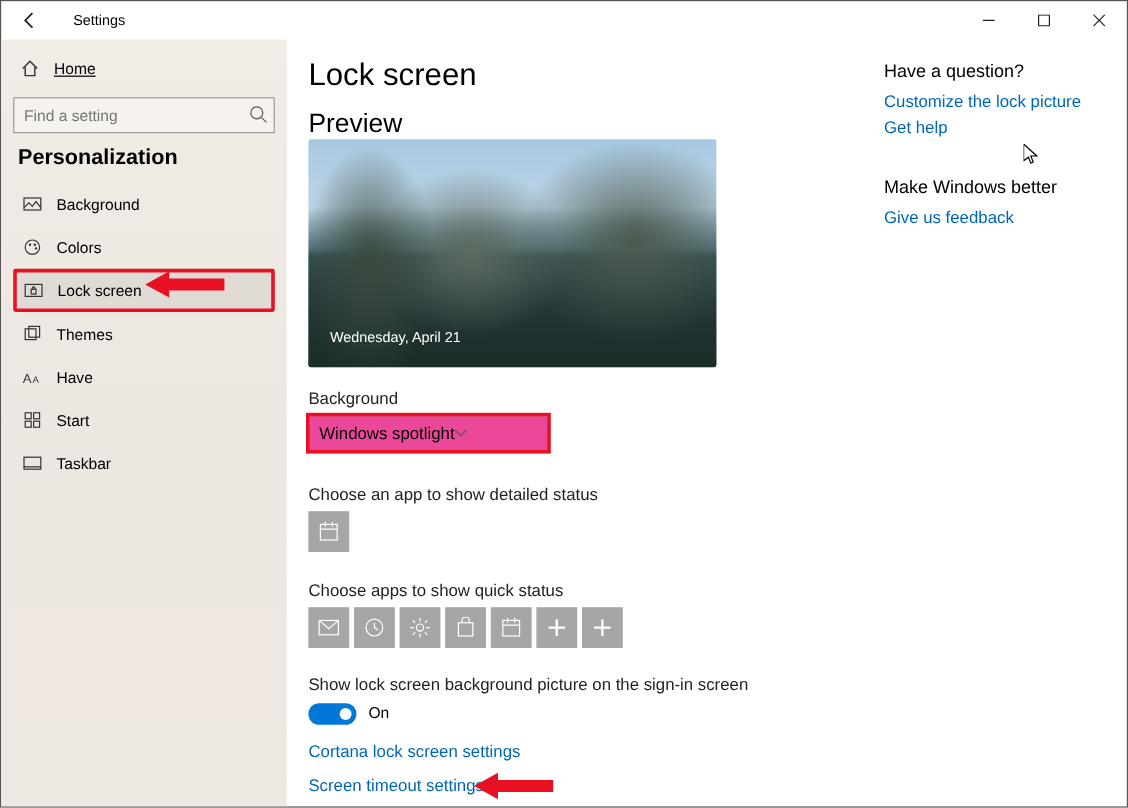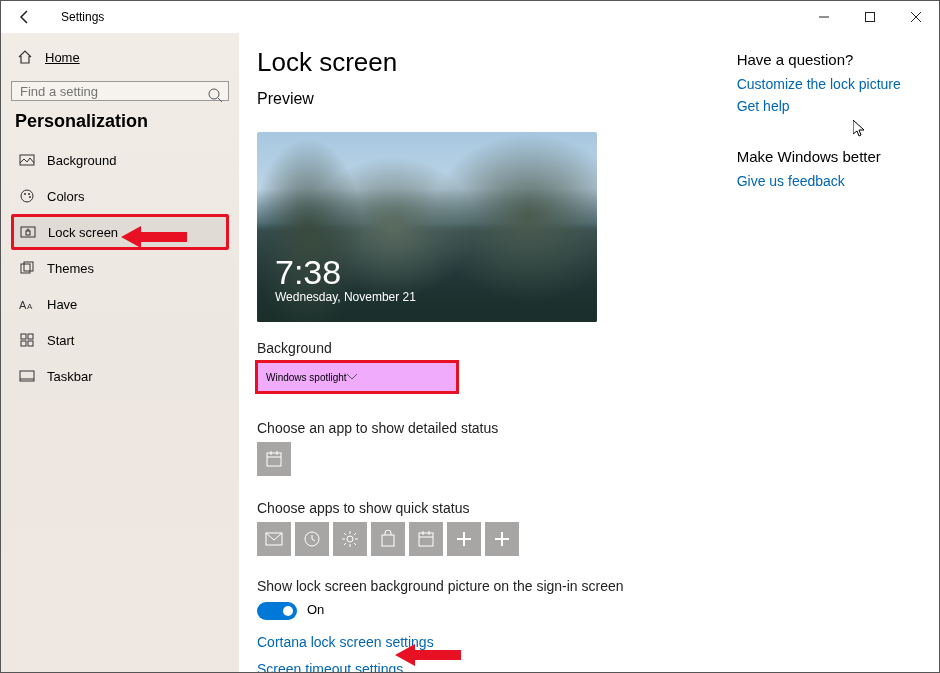--- a/index.html
+++ b/index.html
@@ -7,43 +7,43 @@
 .titlebar { height:32px; display:flex; align-items:center; padding-left:8px;gap:12px; }
 .titlebar .back { width:32px; height:32px; display:flex; align-items:center; justify-content:center; cursor:pointer; }
 .titlebar .title { font-size:12px; margin-left:8px; }
 .win-controls { position:absolute; top:0; right:0; display:flex; }
 .win-controls div { width:46px; height:32px; display:flex; align-items:center; justify-content:center; font-family:Arial; font-size:11px; cursor:pointer; }
 .container { display:flex; height:calc(100% - 32px); }
 .sidebar { width:238px; background:linear-gradient(#f1ece6,#ede7e1,#efe8e2); padding:6px 10px 0 10px; }
 .nav-home { display:flex; align-items:center; height:36px; padding-left:6px; cursor:pointer; font-size:13px;text-decoration:underline; }
 .nav-home svg { margin-right:12px; }
 .search-wrap { margin:6px 0 10px 0; position:relative; }
-.search-input { width:100%; height:20px; border:1px solid #999; background:#f6f3ef; padding:0 30px 0 8px; font-size:13px; outline:none; }
+.search-input { width:100%; height:30px; border:1px solid #999; background:#f6f3ef; padding:0 30px 0 8px; font-size:13px; outline:none; }
 .search-wrap .sicon { position:absolute; right:6px; top:6px; }
 .section-label { font-size:18px; font-weight:600; margin:6px 0 10px 4px; }
 .nav-item { display:flex; align-items:center; height:36px; padding-left:6px; cursor:pointer; font-size:13px; border:2px solid transparent; }
 .nav-item svg { margin-right:12px; flex:none; }
 .nav-item.selected { background:rgba(0,0,0,0.06); }
 .highlight-red { border:3px solid #e81123 !important; border-radius:2px; }
 .main { flex:1; display:flex; padding:14px 24px 0 18px; overflow:hidden; }
 .content { width:480px; }
 h1 { font-size:26px; font-weight:400; margin-bottom:12px; }
-h2 { font-size:16px; font-weight:400; margin-bottom:24px; }
+h2 { font-size:22px; font-weight:400; margin-bottom:0; }
 .preview-img { width:340px; height:190px; position:relative; border-radius:2px; overflow:hidden; background:linear-gradient(to bottom,#a8c8e0 0%,#bcd4e6 30%,#4a6a74 50%,#2e4a52 70%,#1a2e30 100%); }
 .preview-img::before { content:""; position:absolute; inset:0; background:
  radial-gradient(ellipse 80px 140px at 15% 55%, #3a4a3e 0%, transparent 70%),
  radial-gradient(ellipse 120px 100px at 40% 50%, #5a6a5e 0%, transparent 70%),
  radial-gradient(ellipse 140px 120px at 80% 45%, #4a5a4e 0%, transparent 70%),
  linear-gradient(to bottom, transparent 48%, rgba(40,60,60,0.6) 52%, #1a2e2a 100%);
 }
 .clock { position:absolute; left:18px; bottom:18px; color:#fff; }
 .clock .time { font-size:34px; font-weight:200; }
 .clock .date { font-size:12px; margin-top:-2px; }
 .field-label { font-size:14px; margin-top:18px; margin-bottom:6px; color:#222; }
-.dropdown { width:200px; height:30px; border:1px solid #999; background:#f0abfc; display:flex; align-items:center; padding:0 8px; font-size:10px; cursor:pointer; }
+.dropdown { width:200px; height:30px; border:1px solid #999; background:#ec4899; display:flex; align-items:center; padding:0 8px; font-size:14px; cursor:pointer; }
 .highlight-red-box { outline:3px solid #e81123; outline-offset:-1px; }
 .app-tile { width:34px; height:34px; background:#a8a6a4; display:flex; align-items:center; justify-content:center; color:#fff; margin-top:6px; cursor:pointer; }
 .tile-row { display:flex; gap:4px; margin-top:6px; }
 .tile-row .app-tile { margin-top:0; }
 .toggle-row { display:flex; margin-top:8px; }
 .toggle { width:40px; height:18px; border-radius:10px; background:#0078d7; position:relative; cursor:pointer; }
 .toggle::after { content:""; position:absolute; width:10px; height:10px; background:#fff; border-radius:50%; right:4px; top:4px; }
 .toggle-label { font-size:13px; margin-left:10px; }
 .link { color:#0066b4; font-size:14px; margin-top:14px; display:inline-block; cursor:pointer; }
 .link.small-gap { margin-top:10px; }
@@ -158,22 +158,21 @@
       <span>Taskbar</span>
     </div>
   </div>
 
   <div class="main">
     <div class="content">
       <h1>Lock screen</h1>
       <h2>Preview</h2>
       <div class="preview-img">
         <div class="clock">
-          <div class="time">7:38</div>
-          <div class="date">Wednesday, November 21</div>
+          <div class="date">Wednesday, April 21</div>
         </div>
       </div>
 
       <div class="field-label">Background</div>
       <div class="dropdown highlight-red-box">
         <span>Windows spotlight</span>
         <svg width="10" height="6">
             <path d="M0 0 L5 5 L10 0" stroke="#555" fill="none"></path>
           </svg>
       </div>

